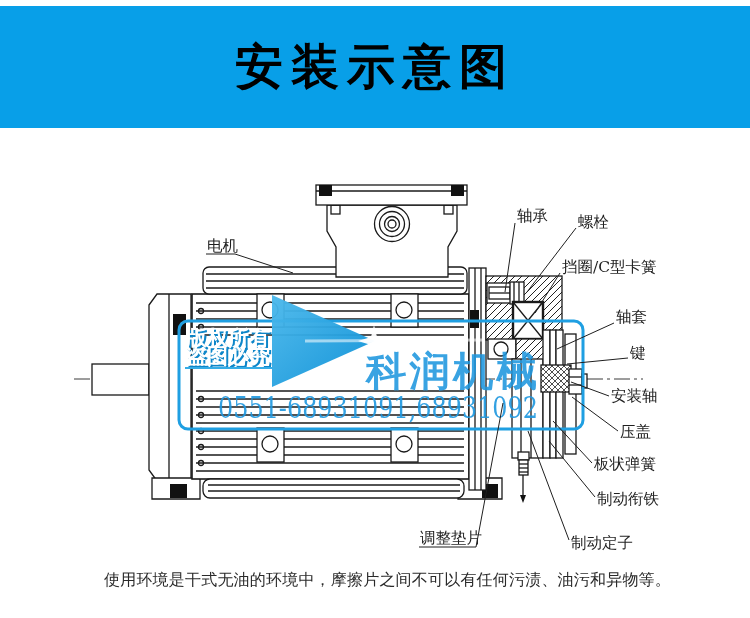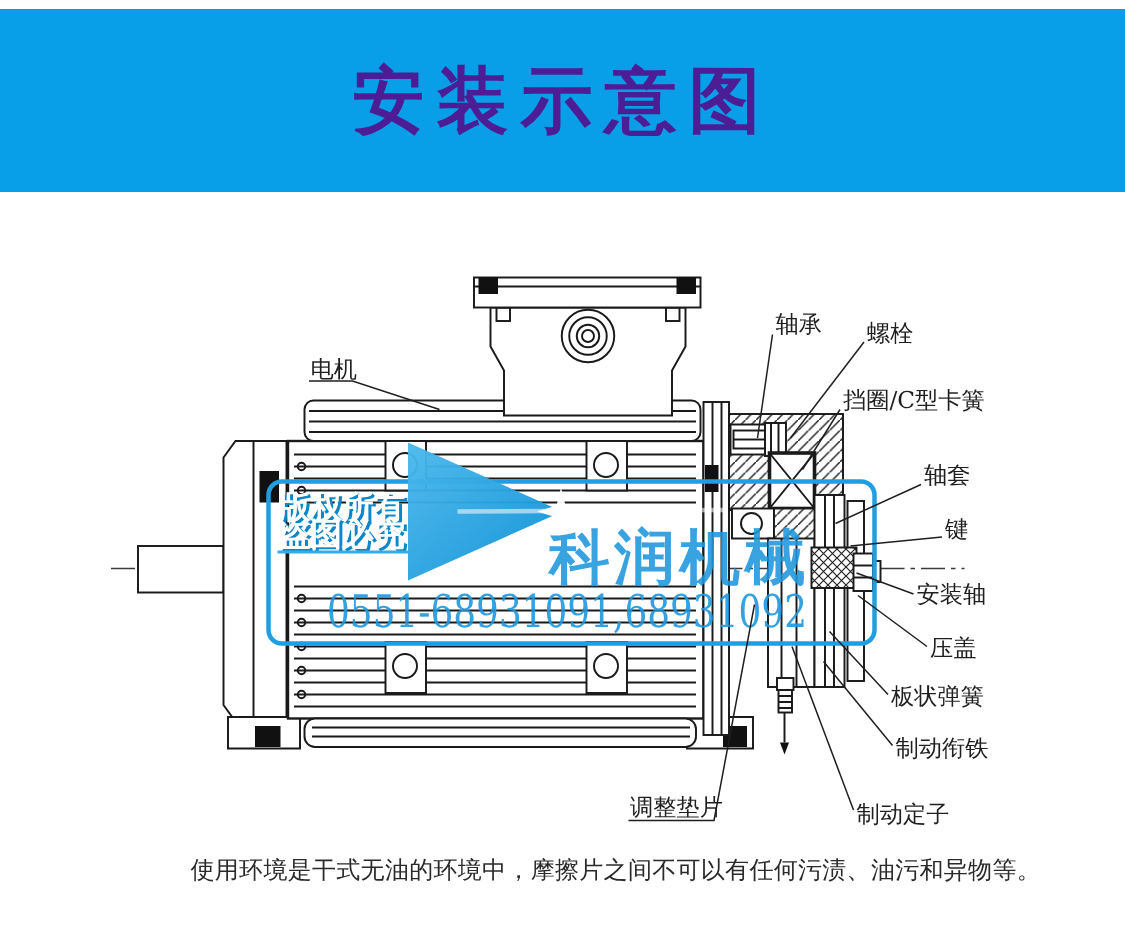--- a/index.html
+++ b/index.html
@@ -5,28 +5,27 @@
   html,body{margin:0;padding:0;background:#ffffff;}
   .stage{
     position:relative;width:750px;height:618px;background:#ffffff;overflow:hidden;
     font-family:"Liberation Sans", sans-serif;
   }
   .banner{
     position:absolute;left:0;top:6px;width:750px;height:122px;background:#089fe8;
     display:flex;align-items:center;justify-content:center;
   }
   .banner .title{
-    color:#4c1d95;font-size:48px;font-weight:bold;letter-spacing:8px;margin:0;
+    color:#000000;font-size:48px;font-weight:bold;letter-spacing:8px;margin:0;
     font-family:"Liberation Sans", sans-serif;
   }
   .note{
     position:absolute;left:104px;top:570px;width:600px;
     font-size:16px;color:#2a2a2a;letter-spacing:0.2px;
     font-family:Liberation Sans, sans-serif;
-    margin-left:23px;
   }
   svg.diagram{position:absolute;left:0;top:0;}
   .callout{font-family:"DejaVu Serif", serif;font-size:15.5px;fill:#1f1f1f;}
   .wm-small{font-family:"Liberation Sans", sans-serif;font-size:21px;font-weight:bold;}
   .wm-big{font-family:"Liberation Sans", sans-serif;font-weight:bold;}
   .wm-phone{font-family:"DejaVu Serif", serif;}
 </style>
 </head>
 <body>
 

